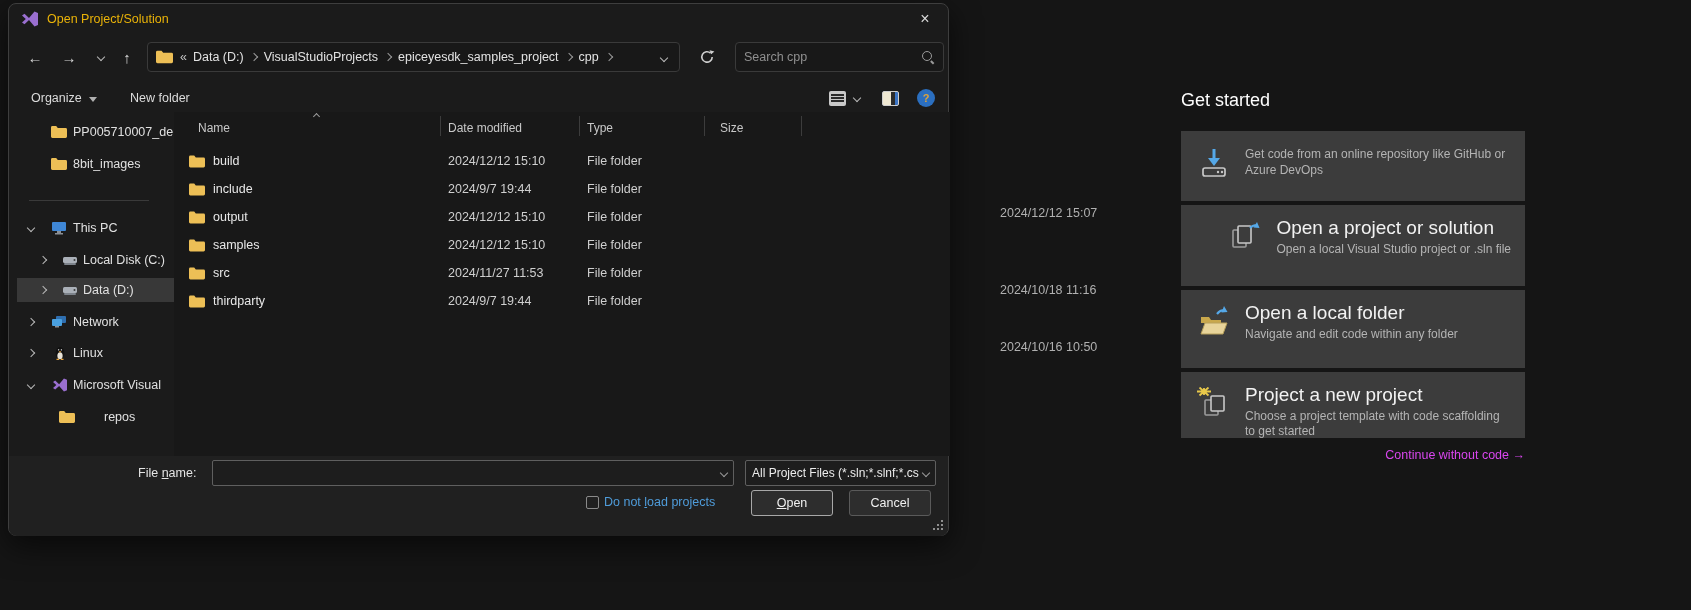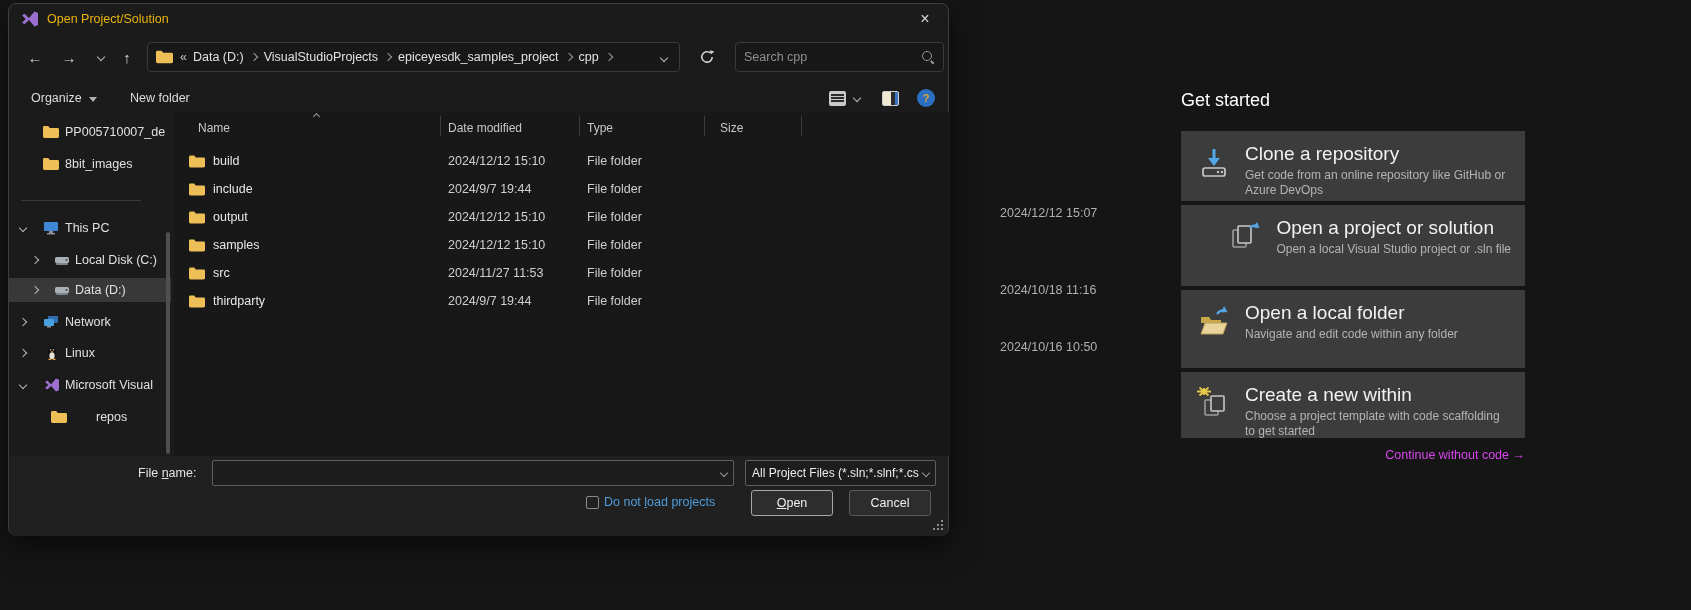--- a/index.html
+++ b/index.html
@@ -78,21 +78,21 @@
   .viewico { width:17px; height:15px; background:#c9c9c9; border-radius:2px; position:relative; }
   .viewico::before { content:""; position:absolute; left:2px; top:3px; width:13px; height:2px;
                      background:#2a2a2a; box-shadow:0 3px #2a2a2a, 0 6px #2a2a2a; }
   .previewico { width:17px; height:15px; border:1.5px solid #cfcfcf; border-radius:2px;
                 background:linear-gradient(to right, #efe8d2 0 55%, #2b2b2b 55% 80%, #3b74c4 80%); }
   .helpico { width:18px; height:18px; border-radius:50%; background:#2b6fc0; color:#e0a33a;
              font-size:11px; font-weight:bold; display:flex; align-items:center; justify-content:center; }
 
   
   .dlgbody { position:absolute; left:0; top:108px; width:100%; height:344px; }
-  .sidebar { position:absolute; left:0; top:0; width:162px; height:100%; }
+  .sidebar { position:absolute; left:8px; top:0; width:162px; height:100%; }
   .side-item { position:absolute; left:0; height:24px; width:162px; display:flex;
                align-items:center; cursor:pointer; color:#e0e0e0; white-space:nowrap; overflow:hidden; }
   .side-item.sel { background:#383838; }
   .side-item .twist { position:absolute; }
   .side-item .sic { position:absolute; width:16px; height:14px; }
   .side-item .lbl { position:absolute; }
   .side-div { position:absolute; left:12px; top:88px; width:120px; height:1px; background:#3a3a3a; }
   .side-scroll { position:absolute; left:157px; top:120px; width:4px; height:222px;
                  background:#4f4f4f; border-radius:2px; }
 
@@ -149,21 +149,20 @@
 
   <div class="gs-card" style="height:70px;">
     <svg class="ic" viewBox="0 0 34 34">
       <path d="M17 3 v12" stroke="#55a8e8" stroke-width="3" fill="none"></path>
       <path d="M11 12 L17 20 L23 12 Z" fill="#55a8e8"></path>
       <rect x="6" y="22" width="22" height="8" rx="2" fill="none" stroke="#c8c8c8" stroke-width="1.7"></rect>
       <circle cx="21" cy="26" r="1.2" fill="#c8c8c8"></circle>
         <circle cx="25" cy="26" r="1.2" fill="#c8c8c8"></circle>
     </svg>
     <div>
-      <h2>Clone a repository</h2>
       <p>Get code from an online repository like GitHub or Azure DevOps</p>
     </div>
   </div>
 
   <div class="gs-card" style="height:81px;justify-content:flex-end;">
     <svg class="ic" viewBox="0 0 34 34">
       <rect x="5" y="10" width="13" height="17" rx="1" fill="none" stroke="#9c9c9c" stroke-width="1.6"></rect>
       <rect x="10" y="6" width="13" height="17" rx="1" fill="#3c3c3c" stroke="#c8c8c8" stroke-width="1.6"></rect>
       <path d="M22 8 q4-4 7-2" fill="none" stroke="#55a8e8" stroke-width="2.2"></path>
       <path d="M29 2 L31.5 8 L25.5 7.5 Z" fill="#55a8e8"></path>
@@ -189,21 +188,21 @@
 
   <div class="gs-card" style="height:66px;">
     <svg class="ic" viewBox="0 0 34 34">
       <rect x="8" y="13" width="13" height="15" rx="1" fill="none" stroke="#9c9c9c" stroke-width="1.6"></rect>
       <rect x="14" y="9" width="13" height="15" rx="1" fill="#3c3c3c" stroke="#c8c8c8" stroke-width="1.6"></rect>
       <g stroke="#e8c84a" stroke-width="1.8">
         <path d="M7 7 v-7 M7 7 v0 M7 3.5 h-7 M7 3.5 h7 M2.5 -0.5 L11.5 7.5 M11.5 -0.5 L2.5 7.5" transform="translate(0,1)"></path>
       </g>
     </svg>
     <div>
-      <h2>Create a new within</h2>
+      <h2>Project a new project</h2>
       <p>Choose a project template with code scaffolding to get started</p>
     </div>
   </div>
 
 </div>
 
 <div class="gs-link">Continue without code →</div>
 
 <div class="dialog">
 

